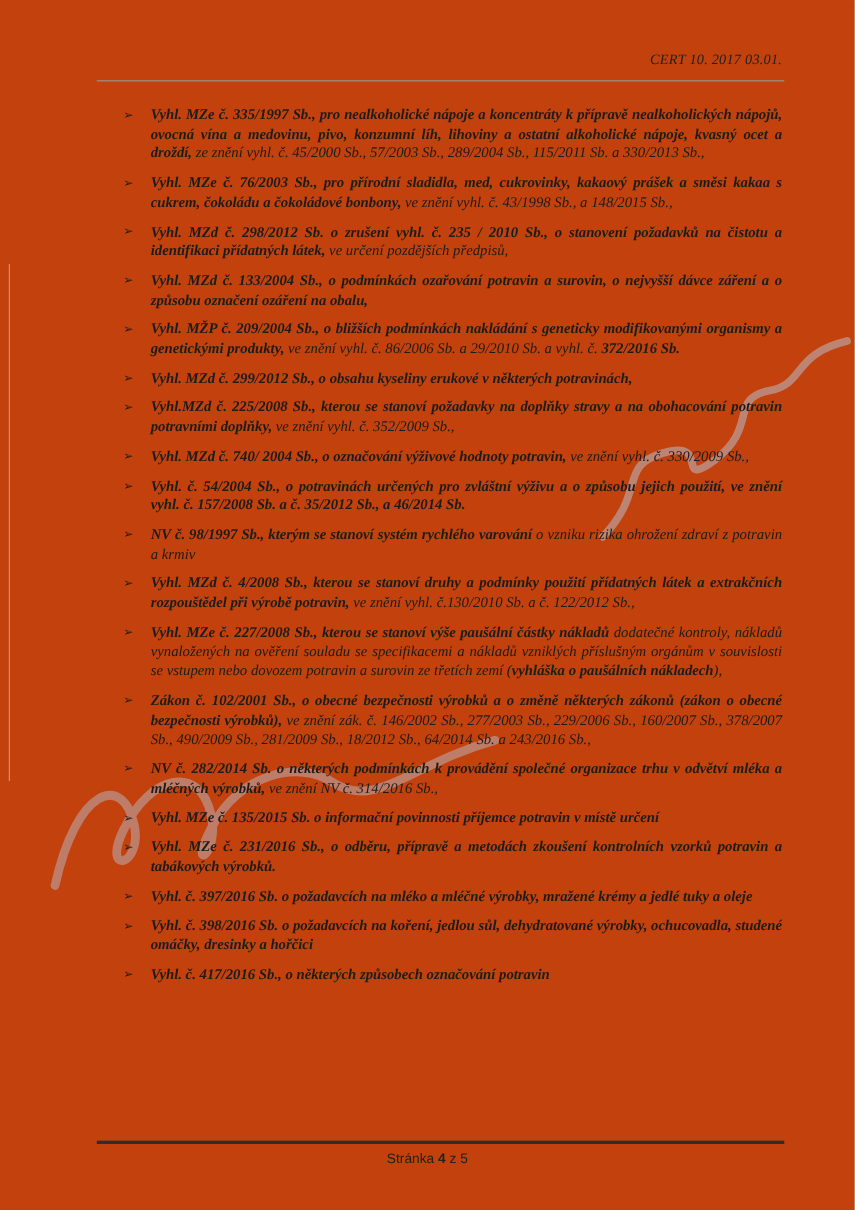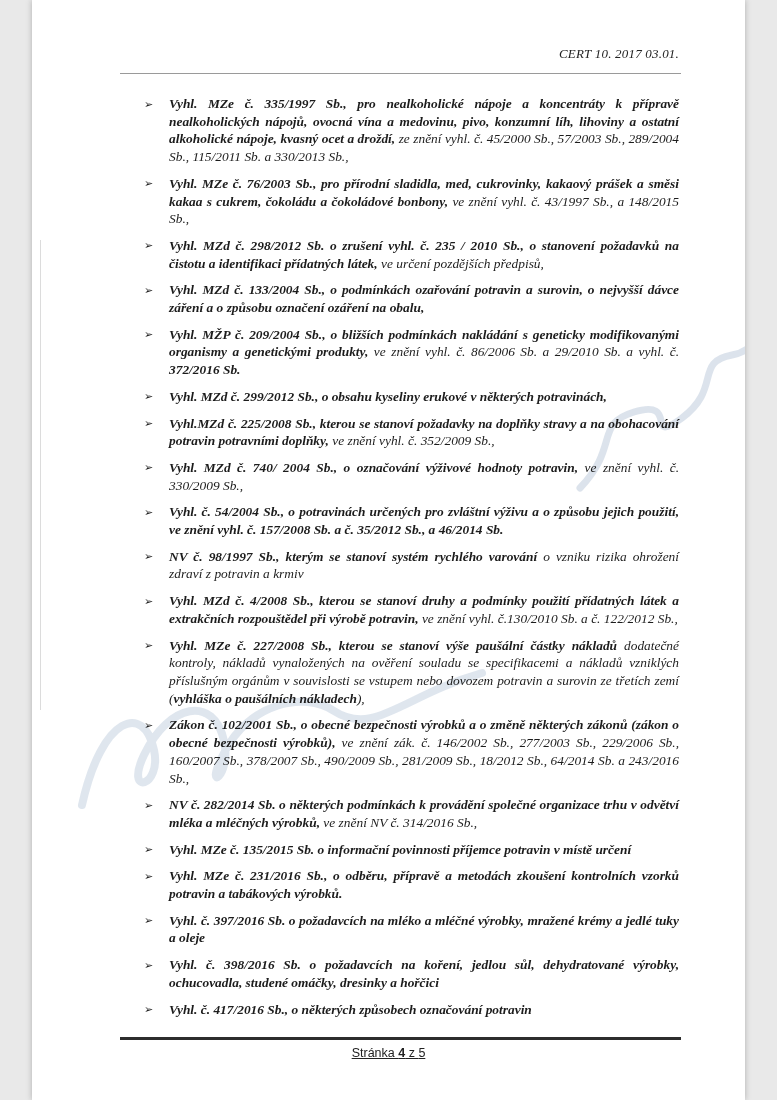--- a/index.html
+++ b/index.html
@@ -1,39 +1,39 @@
 <!DOCTYPE html>
 <html><head>
 <meta charset="utf-8">
 <style>
   * { margin:0; padding:0; box-sizing:border-box; }
   html,body { background:#e9e9e9; }
   body { font-family:"Liberation Serif", serif; }
   .page {
-    position:relative; width:713px; height:1100px; margin:0 auto;
-    background:#ffffff; color:#1c1c1c; overflow:hidden;
+    position:relative; width:777px; height:1100px; margin:0 auto;
+    background:#c2410c; color:#1c1c1c; overflow:hidden;
     box-shadow:0 0 6px rgba(0,0,0,.25);
   }
   .header-text {
     position:absolute; top:46px; right:66px;
     font-style:italic; font-size:13px; letter-spacing:.2px; color:#222;
   }
   .header-rule { position:absolute; top:73px; left:88px; right:64px; height:1px; background:#9a9a9a; }
   .content { position:absolute; top:95px; left:112px; right:66px; }
   .item { display:flex; margin-bottom:9px; }
   .bullet {
     flex:0 0 25px; width:25px; font-family:"DejaVu Sans", sans-serif;
     font-size:11px; padding-top:2.5px; color:#1c1c1c;
   }
   .item-text { flex:1; font-size:13.4px; line-height:17.7px; text-align:justify;font-style:italic; }
   .item-text .b { font-weight:bold; }
   .footer-rule { position:absolute; top:1037px; left:88px; right:64px; height:3px; background:#2d2d2d; }
   .footer-text {
     position:absolute; top:1046px; left:0; width:100%; text-align:center;
-    font-family:"Liberation Sans", sans-serif; font-size:12.5px; color:#222;text-decoration:underline;
+    font-family:"Liberation Sans", sans-serif; font-size:12.5px; color:#222;
   }
   .footer-text .b { font-weight:bold; }
   .watermark { position:absolute; pointer-events:none; }
   .wm1 { left:540px; top:300px; }
   .wm2 { left:40px; top:655px; }
   .edge-line { position:absolute; left:8px; top:240px; width:1px; height:470px; background:#c9c9c9; opacity:.65; }
 </style>
 </head>
 <body>
 
@@ -51,21 +51,21 @@
 
   <div class="edge-line"></div>
 
   <div class="content">
       <div class="item">
         <span class="bullet">➢</span>
         <p class="item-text"><span class="b">Vyhl. MZe č. 335/1997 Sb., pro nealkoholické nápoje a koncentráty k přípravě nealkoholických nápojů, ovocná vína a medovinu, pivo, konzumní líh, lihoviny a ostatní alkoholické nápoje, kvasný ocet a droždí,</span><span> ze znění vyhl. č. 45/2000 Sb., 57/2003 Sb., 289/2004 Sb., 115/2011 Sb. a 330/2013 Sb.,</span></p>
       </div>
       <div class="item">
         <span class="bullet">➢</span>
-        <p class="item-text"><span class="b">Vyhl. MZe č. 76/2003 Sb., pro přírodní sladidla, med, cukrovinky, kakaový prášek a směsi kakaa s cukrem, čokoládu a čokoládové bonbony,</span><span> ve znění vyhl. č. 43/1997 Sb., a 148/2015 Sb.,</span></p>
+        <p class="item-text"><span class="b">Vyhl. MZe č. 76/2003 Sb., pro přírodní sladidla, med, cukrovinky, kakaový prášek a směsi kakaa s cukrem, čokoládu a čokoládové bonbony,</span><span> ve znění vyhl. č. 43/1998 Sb., a 148/2015 Sb.,</span></p>
       </div>
       <div class="item">
         <span class="bullet">➢</span>
         <p class="item-text"><span class="b">Vyhl. MZd č. 298/2012 Sb. o zrušení vyhl. č. 235 / 2010 Sb., o stanovení požadavků na čistotu a identifikaci přídatných látek,</span><span> ve určení pozdějších předpisů,</span></p>
       </div>
       <div class="item">
         <span class="bullet">➢</span>
         <p class="item-text"><span class="b">Vyhl. MZd č. 133/2004 Sb., o podmínkách ozařování potravin a surovin, o nejvyšší dávce záření a o způsobu označení ozáření na obalu,</span></p>
       </div>
       <div class="item">

